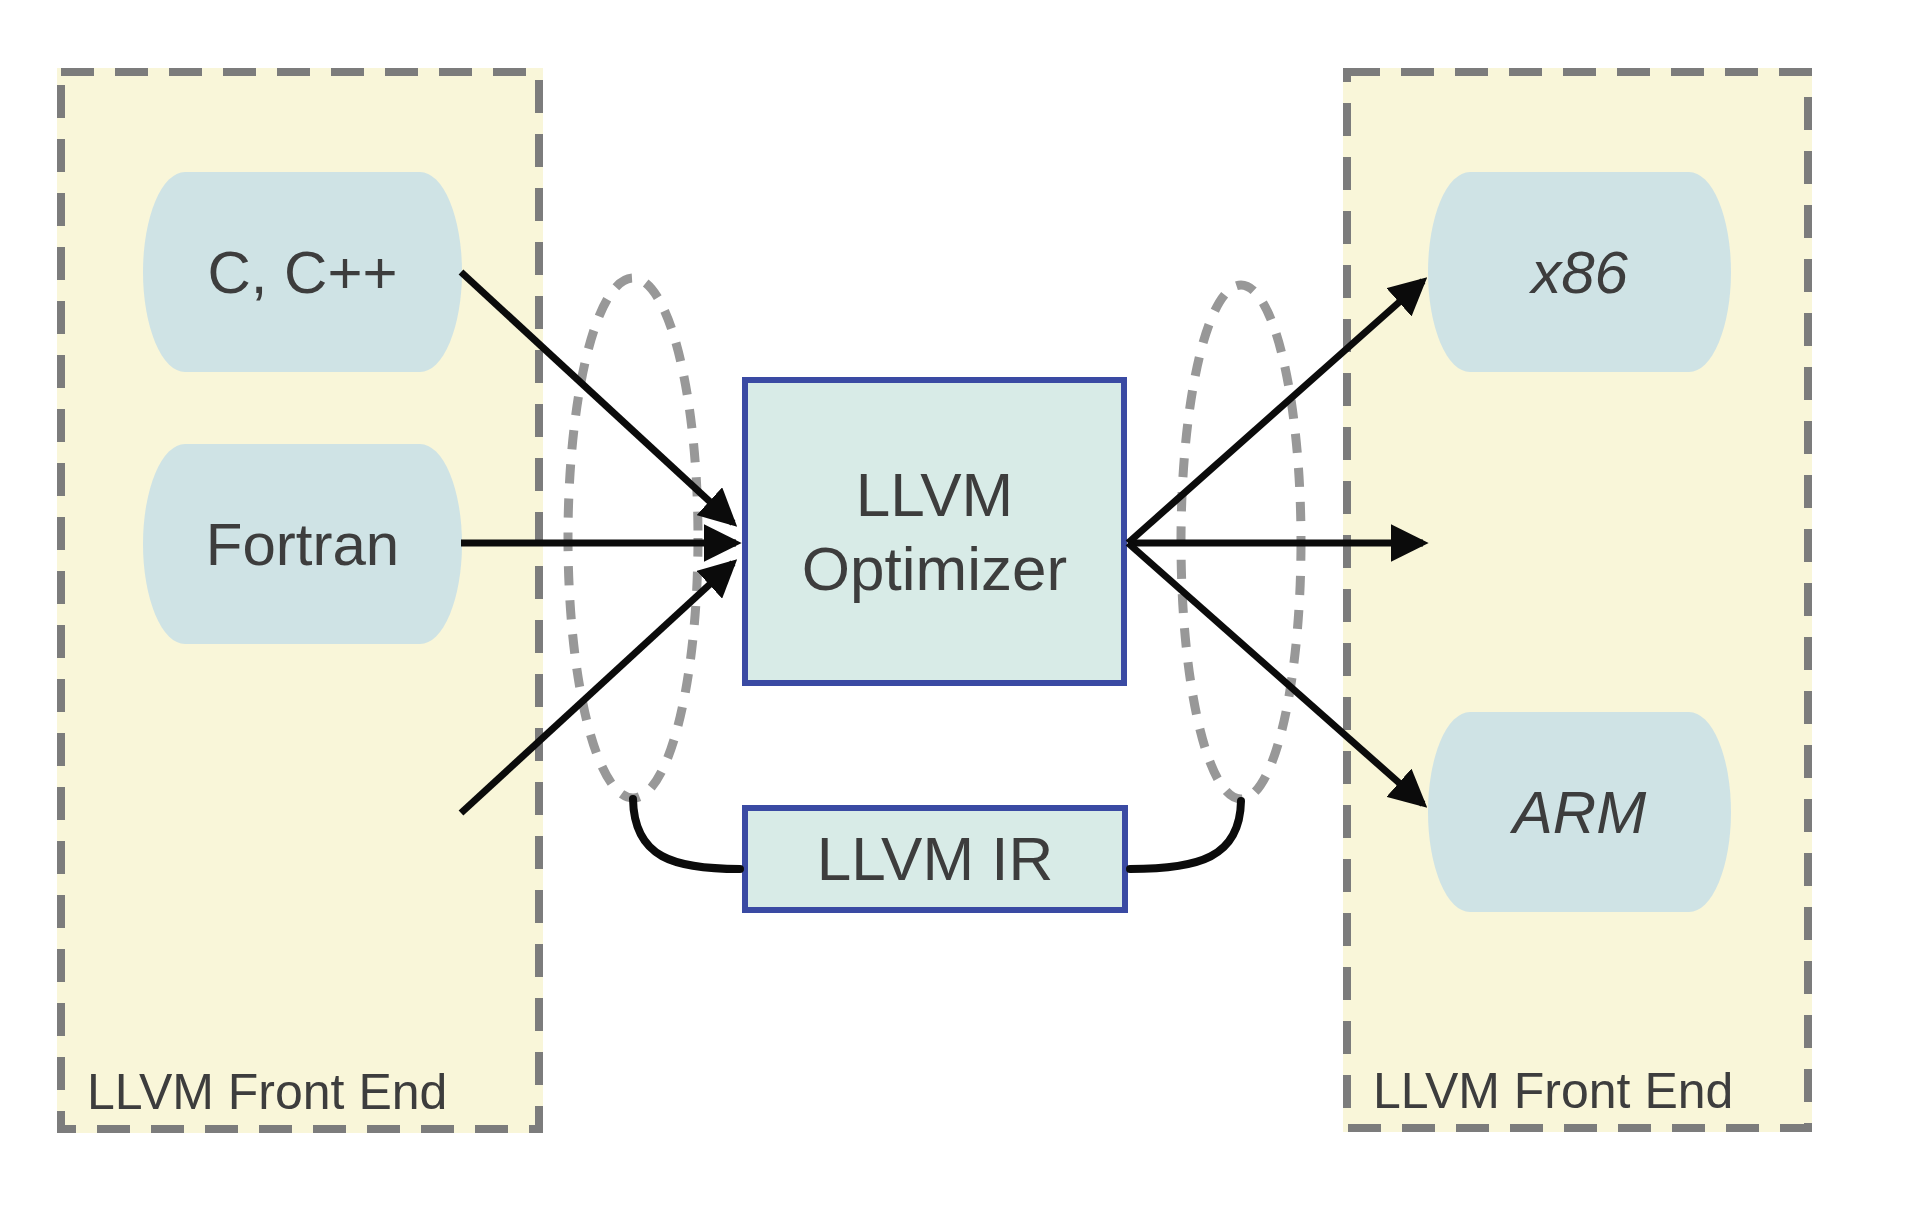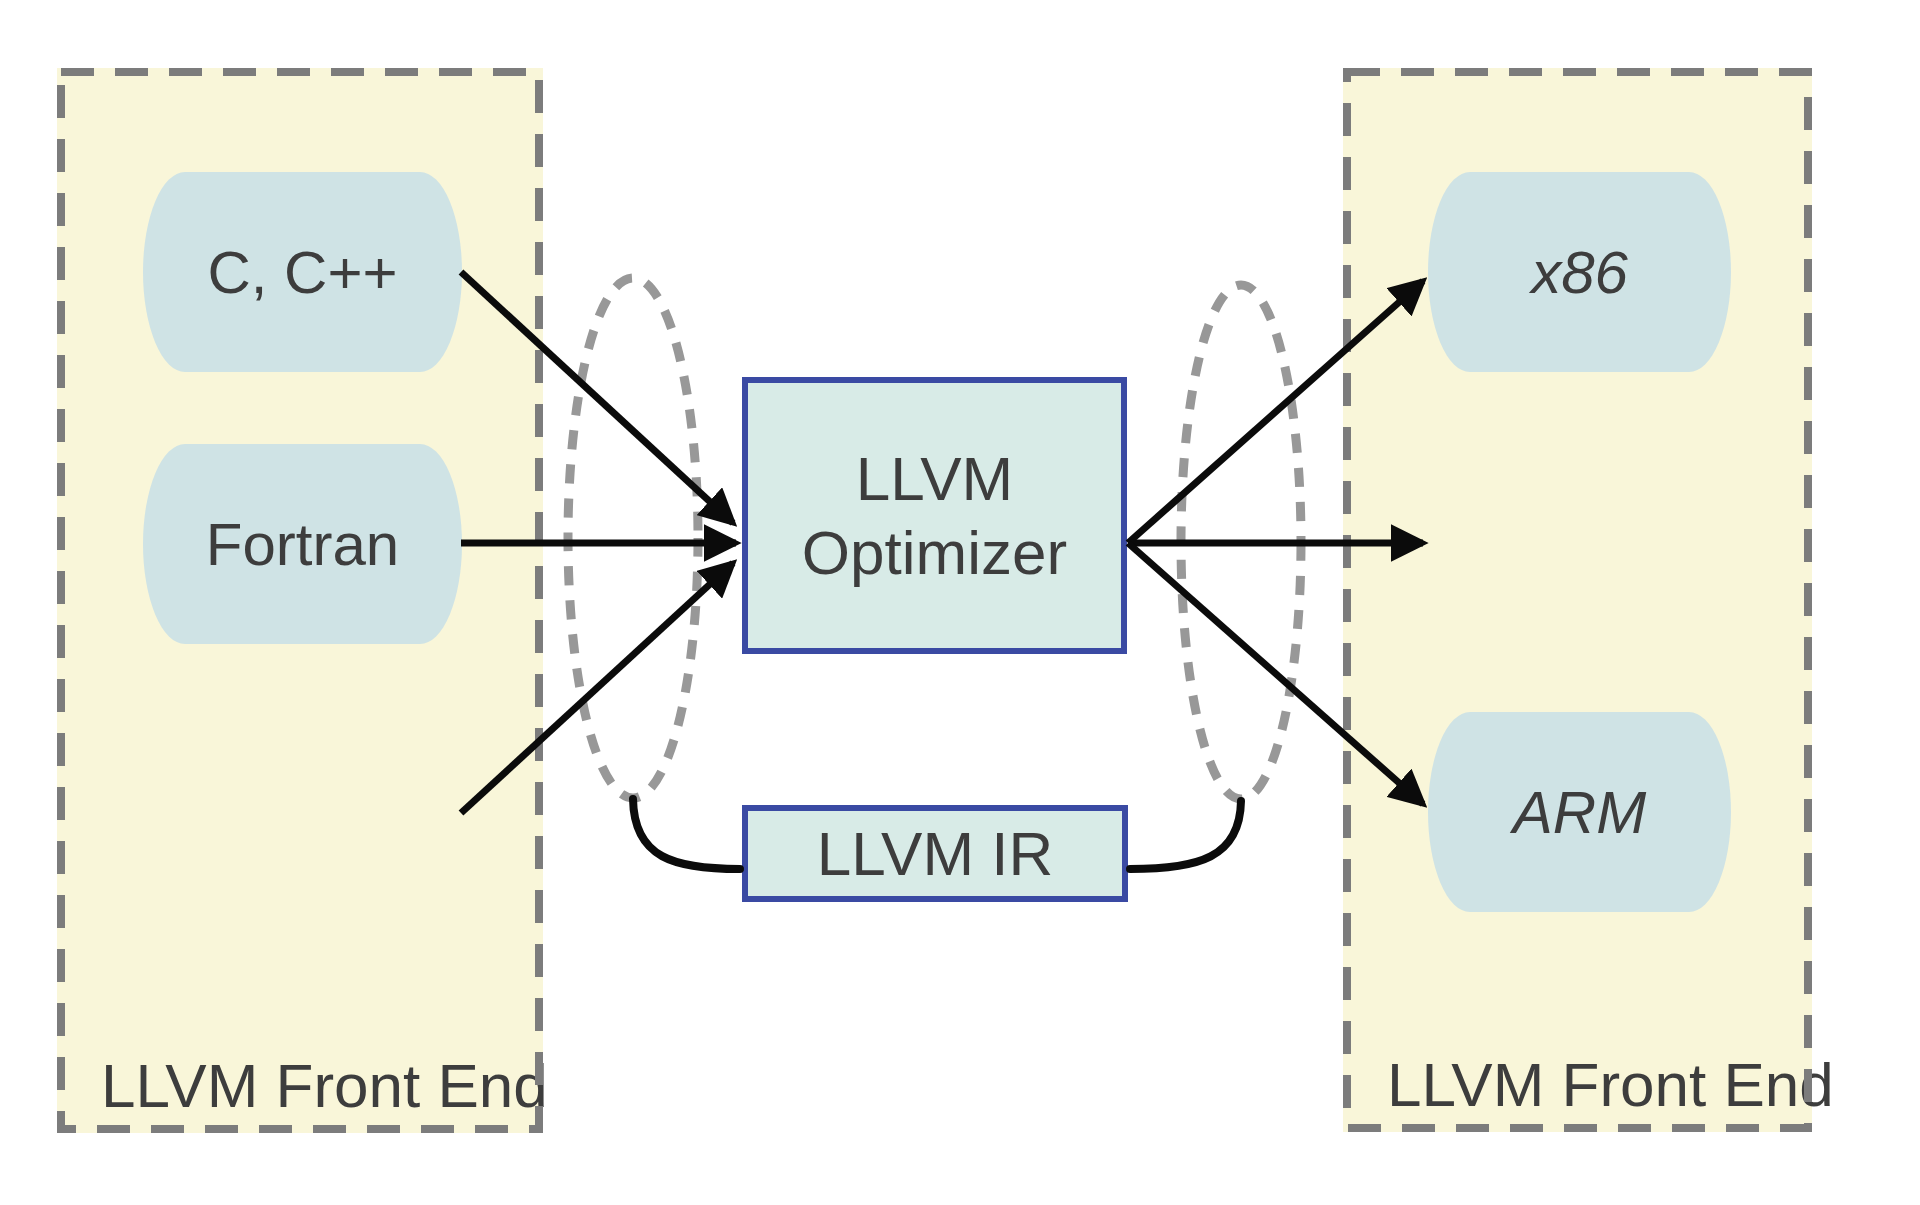--- a/index.html
+++ b/index.html
@@ -26,23 +26,23 @@
   }
   .panel {
     position: absolute;
     background: var(--panel-fill);
     z-index: 1;
   }
   .panel-front { left: 57px; top: 68px; width: 486px; height: 1065px; }
   .panel-back  { left: 1343px; top: 68px; width: 469px; height: 1064px; }
   .panel-label {
     position: absolute;
-    left: 44px;
+    left: 30px;
     bottom: 16px;
-    font-size: 62px;
+    font-size: 50px;
     line-height: 1;
     white-space: nowrap;
     color: var(--text);
   }
   .node {
     position: absolute;
     background: var(--node-fill);
     border-radius: 42px / 100px;
     display: flex;
     align-items: center;
@@ -64,22 +64,22 @@
     display: flex;
     align-items: center;
     justify-content: center;
     text-align: center;
     font-size: 62px;
     line-height: 1.18;
     color: var(--text);
     z-index: 2;
     white-space: pre-line;
   }
-  .optimizer-box { left: 742px; top: 377px; width: 385px; height: 277px; }
-  .ir-box        { left: 742px; top: 805px; width: 386px; height: 97px; }
+  .optimizer-box { left: 742px; top: 377px; width: 385px; height: 309px; }
+  .ir-box        { left: 742px; top: 805px; width: 386px; height: 108px; }
   .overlay {
     position: absolute;
     left: 0; top: 0;
     width: 1920px; height: 1205px;
     z-index: 3;
     pointer-events: none;
   }
   .panel-outline {
     fill: none;
     stroke: var(--panel-border);

